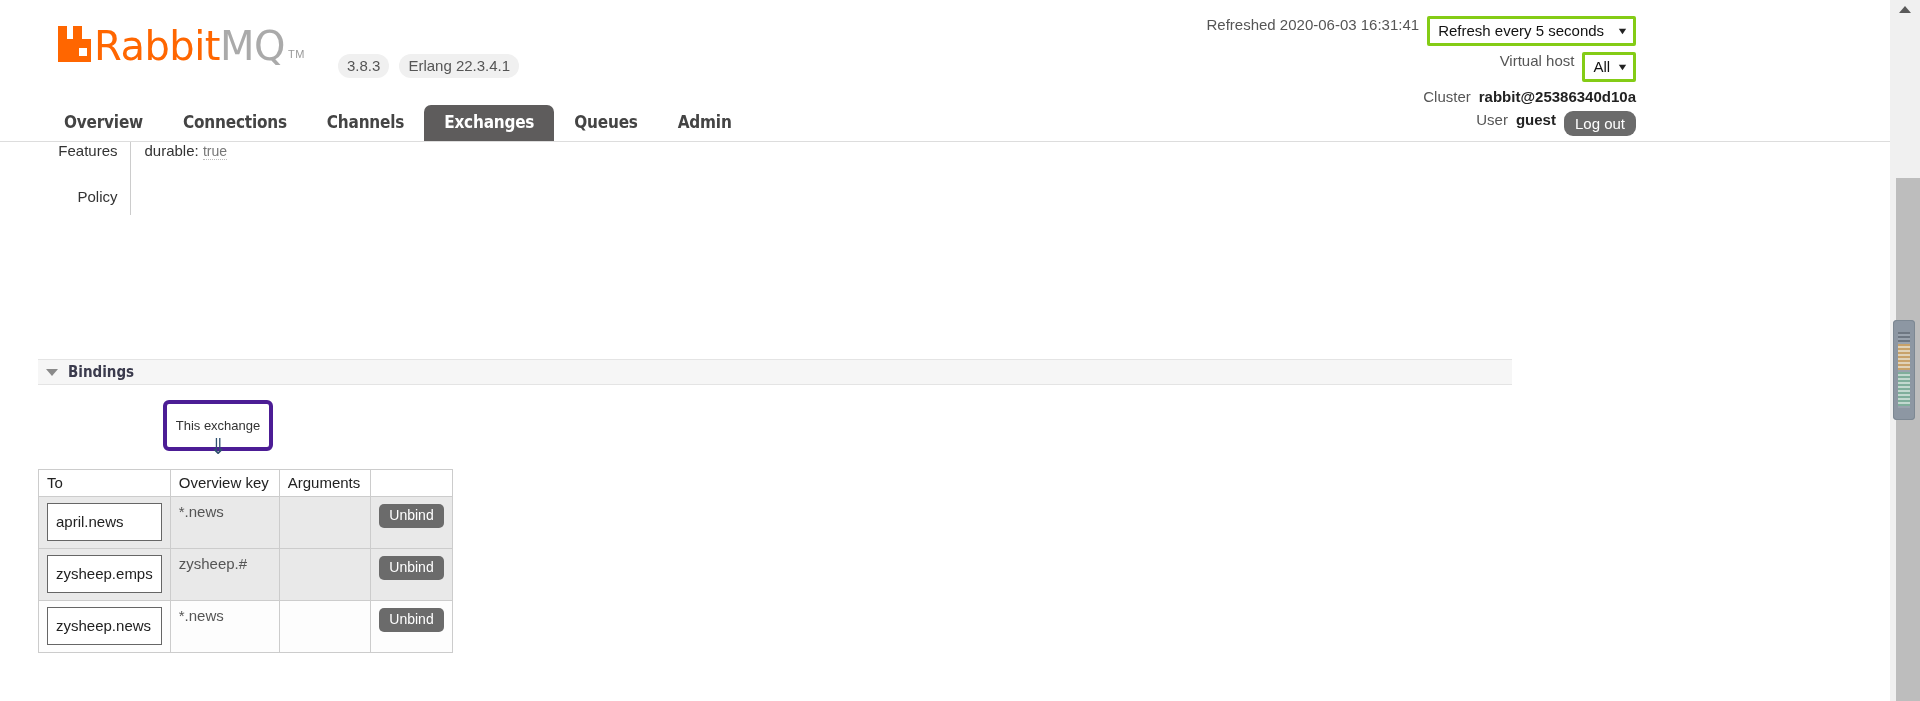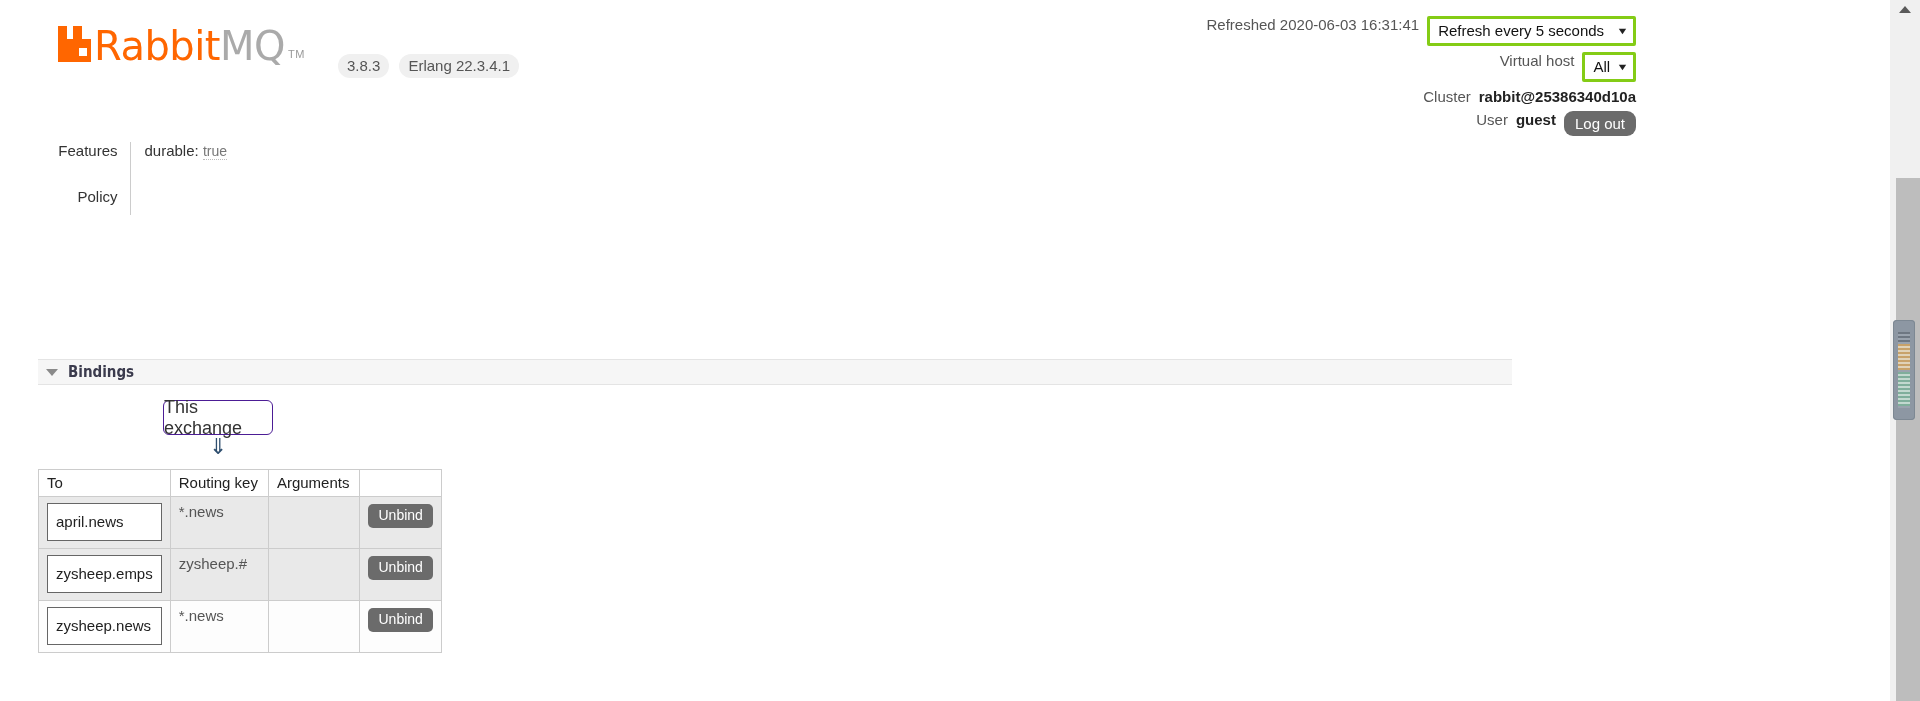--- a/index.html
+++ b/index.html
@@ -233,28 +233,28 @@
     font-weight: bold;
     color: #3b3b4d;
     font-family: "DejaVu Sans Condensed", "Liberation Sans Narrow", "Liberation Sans", sans-serif;
   }
 
   
   .exch-node {
     position: absolute;
     left: 163px; top: 258px;
     width: 110px;
-    height: 35px;
-    border: 1px solid #4c1d95;
+    height: 51px;
+    border: 4px solid #4c1d95;
     border-radius: 6px;
     background: #fff;
     display: flex;
     align-items: center;
     justify-content: center;
-    font-size: 18px;
+    font-size: 13px;
     color: #333;
   }
   .down-arrow {
     position: absolute;
     left: 209px; top: 294px;
     font-size: 22px;
     color: #2f4f6f;
     line-height: 22px;
     font-family: "DejaVu Sans", sans-serif;
   }
@@ -425,20 +425,28 @@
           <span class="hdr-label">Cluster</span>
           <span class="hdr-strong">rabbit@25386340d10a</span>
         </div>
         <div class="hdr-row">
           <span class="hdr-label">User</span>
           <span class="hdr-strong">guest</span>
           <span class="btn-dark">Log out</span>
         </div>
       </div>
 
+      <div class="nav">
+        <div class="tab">Overview</div>
+        <div class="tab">Connections</div>
+        <div class="tab">Channels</div>
+        <div class="tab active">Exchanges</div>
+        <div class="tab">Queues</div>
+        <div class="tab">Admin</div>
+      </div>
     </div>
 
     <div class="main">
 
       <table class="kv">
         <tbody>
             <tr>
           <td class="k">Features</td>
           <td class="v">
             <span class="key">durable:</span>
@@ -459,21 +467,21 @@
 
       <div class="exch-node">
         <span>This exchange</span>
       </div>
       <div class="down-arrow">⇓</div>
 
       <table class="btable">
         <thead>
           <tr>
             <th class="c-to">To</th>
-            <th class="c-rk">Routing key</th>
+            <th class="c-rk">Overview key</th>
             <th class="c-args">Arguments</th>
             <th class="c-act"></th>
           </tr>
         </thead>
         <tbody>
           <tr class="odd">
             <td>
                 <div class="cell-to">
                   <a class="chip">april.news</a>
                 </div>

